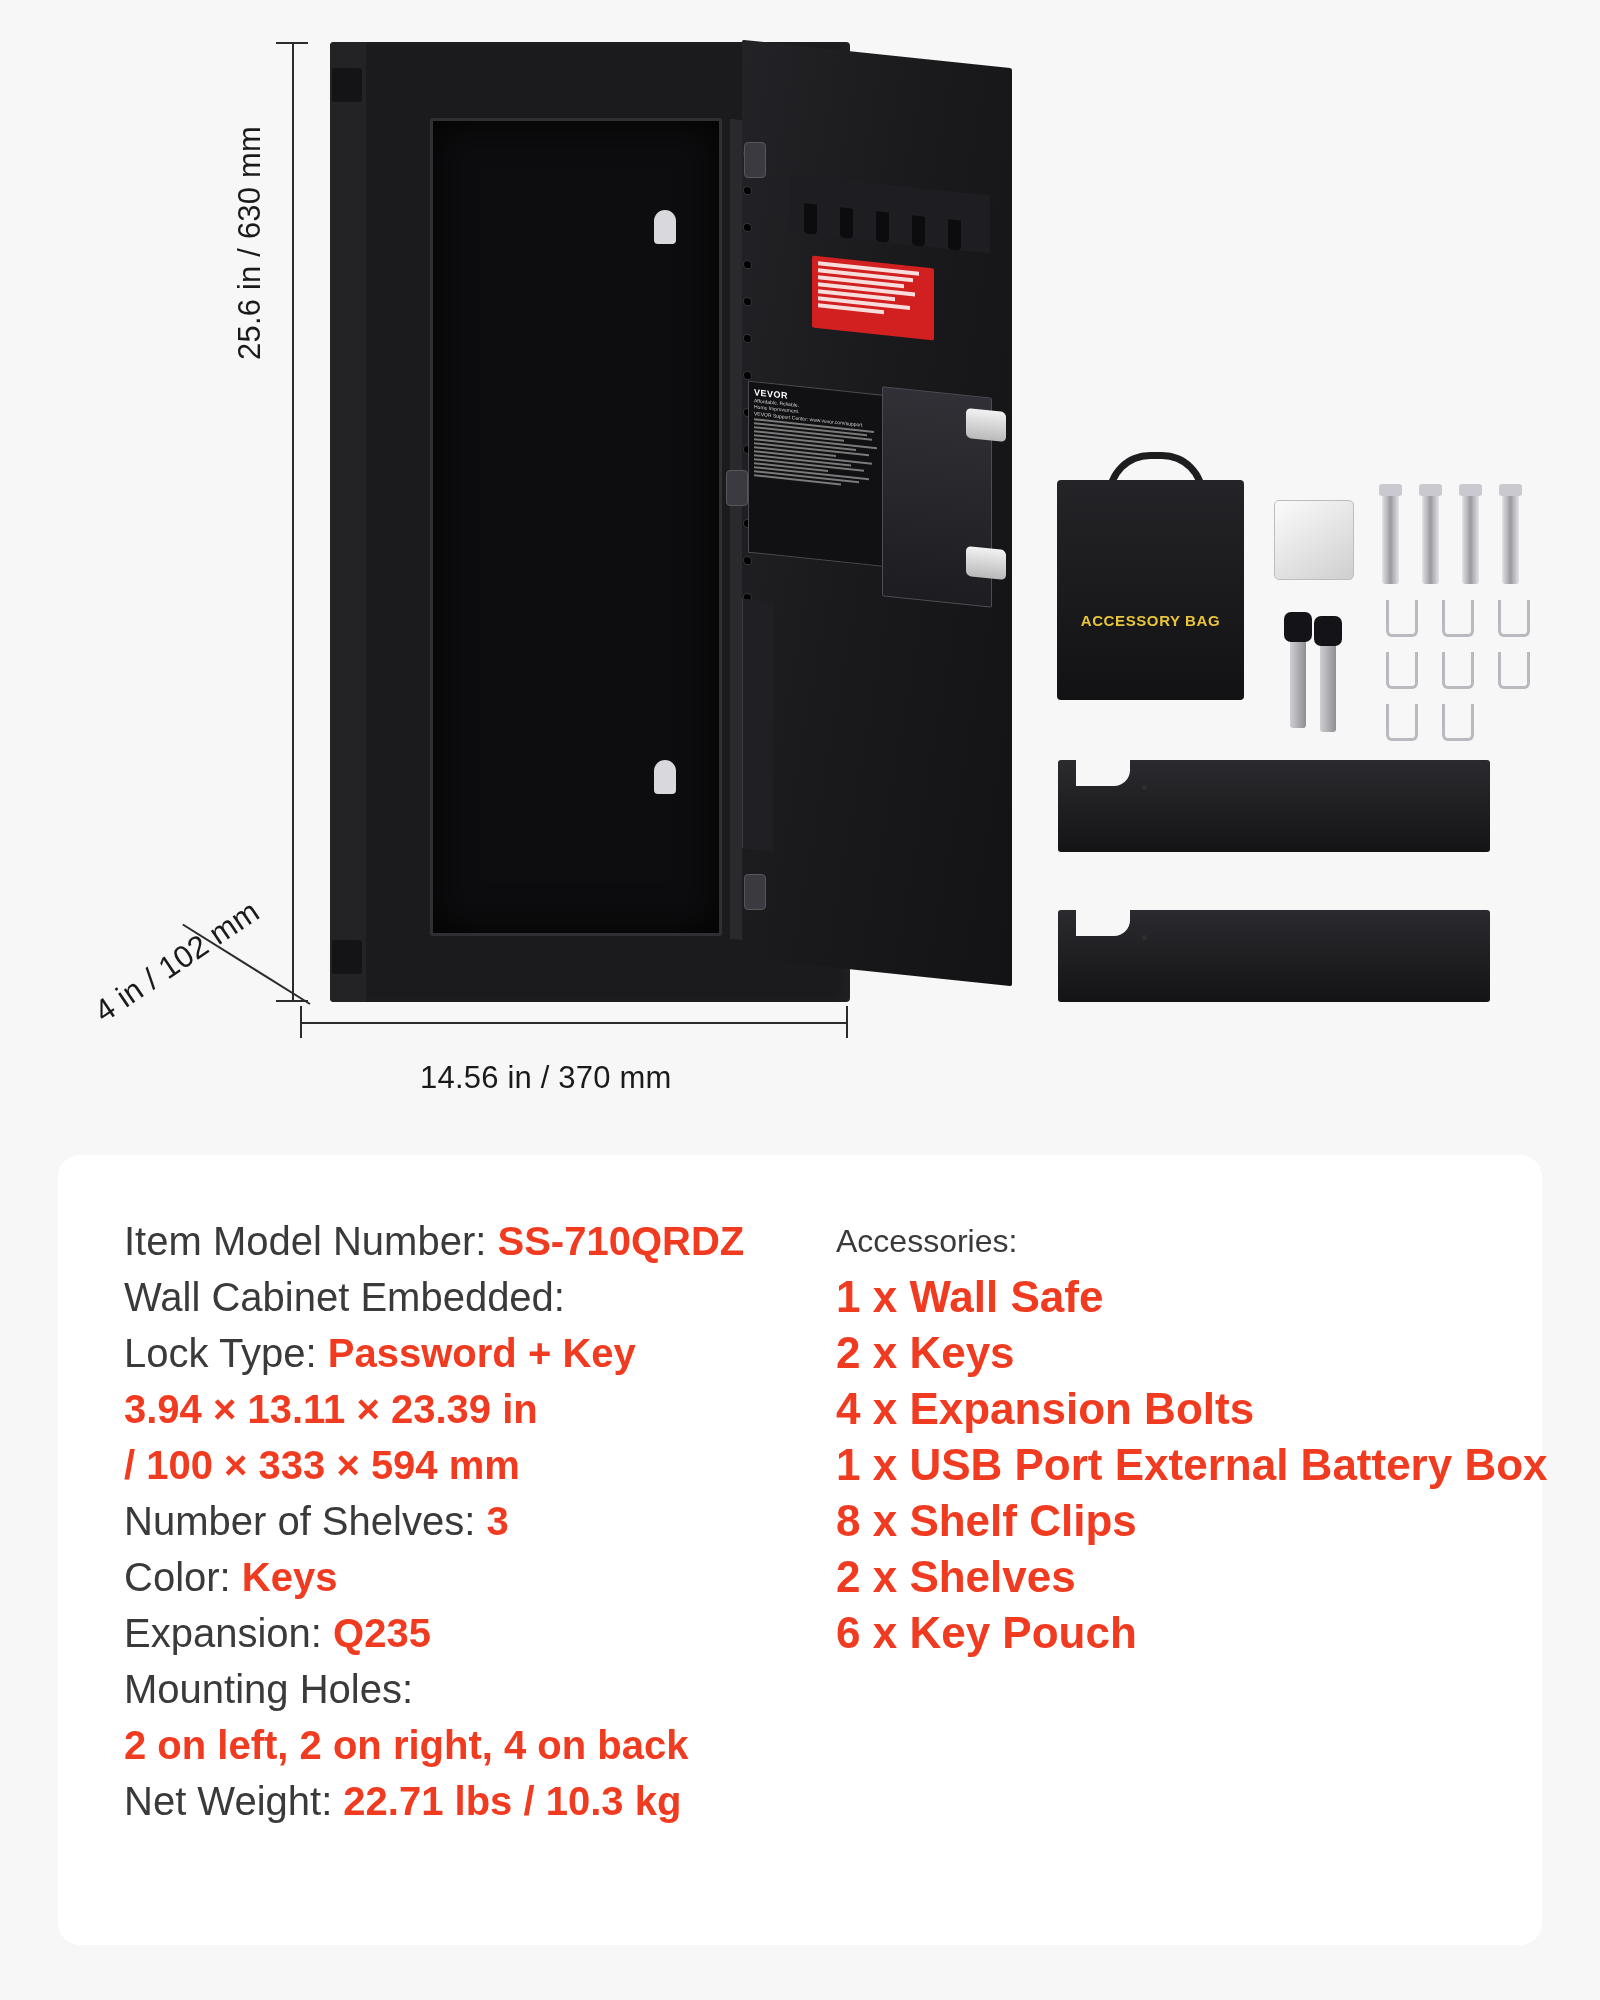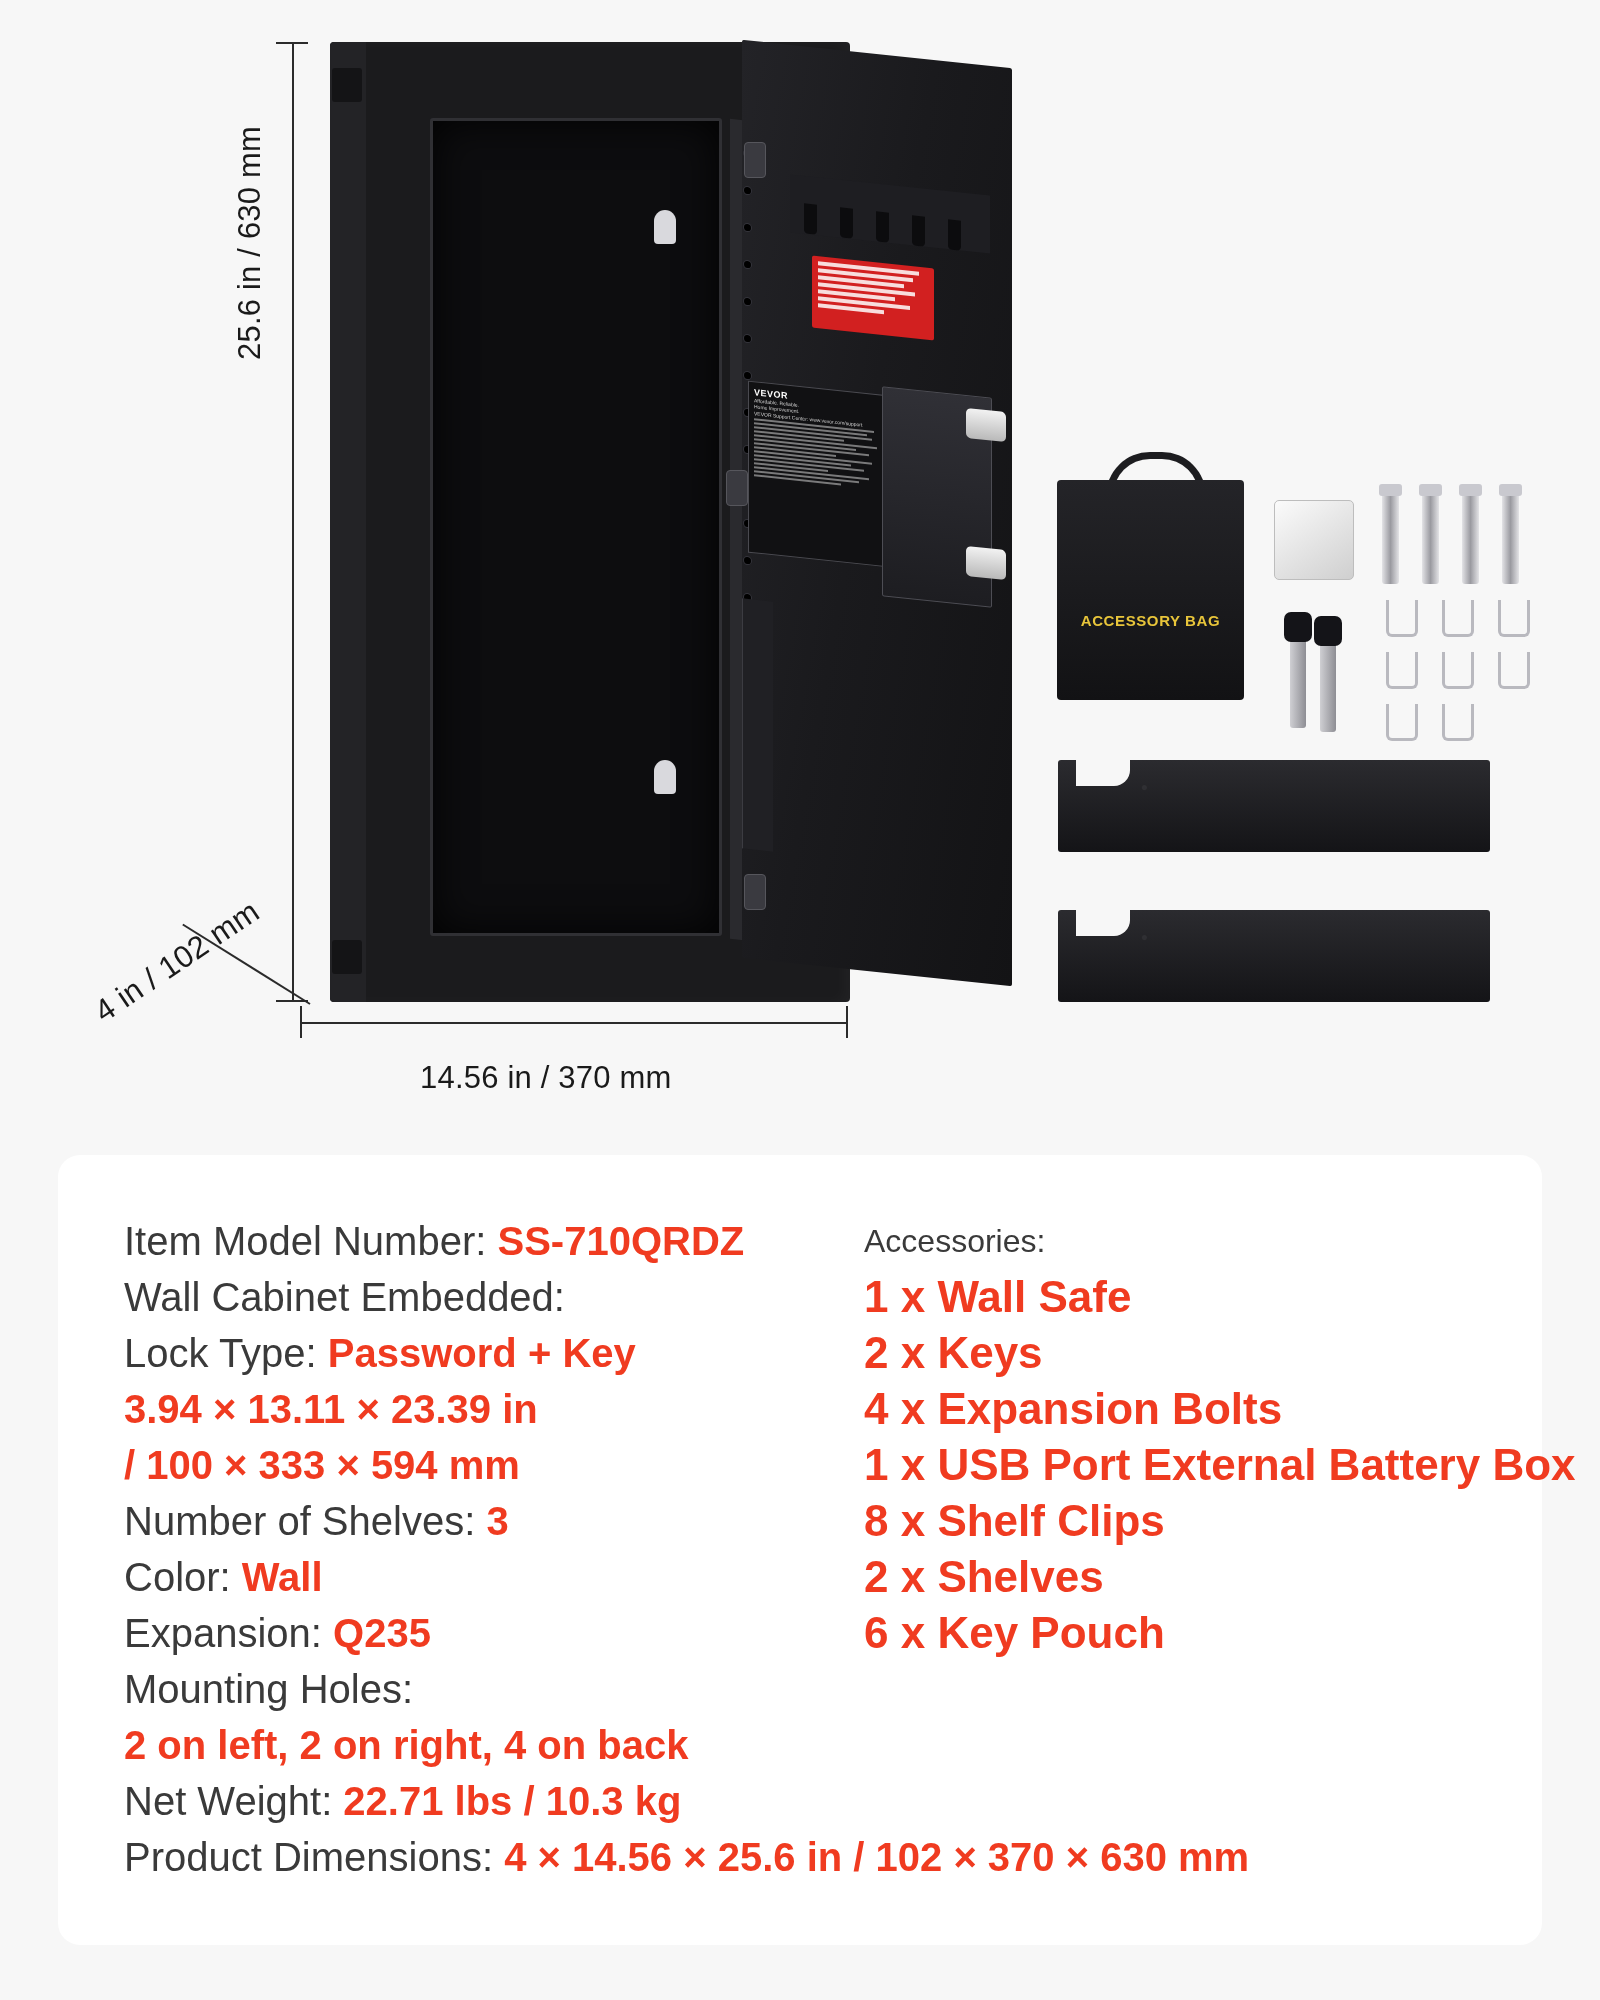--- a/index.html
+++ b/index.html
@@ -536,26 +536,25 @@
 <div id="spec-card">
   <div class="spec-cols">
 
     <div class="col-left">
       <div class="line"><span>Item Model Number: </span><span class="val">SS-710QRDZ</span></div>
       <div class="line"><span>Wall Cabinet Embedded:</span><span class="val"></span></div>
       <div class="line"><span>Lock Type: </span><span class="val">Password + Key</span></div>
       <div class="line"><span></span><span class="val">3.94 × 13.11 × 23.39 in</span></div>
       <div class="line"><span></span><span class="val">/ 100 × 333 × 594 mm</span></div>
       <div class="line"><span>Number of Shelves: </span><span class="val">3</span></div>
-      <div class="line"><span>Color: </span><span class="val">Wall</span></div>
+      <div class="line"><span>Color: </span><span class="val">Keys</span></div>
       <div class="line"><span>Expansion: </span><span class="val">Q235</span></div>
       <div class="line"><span>Mounting Holes:</span><span class="val"></span></div>
       <div class="line"><span></span><span class="val">2 on left, 2 on right, 4 on back</span></div>
       <div class="line"><span>Net Weight: </span><span class="val">22.71 lbs / 10.3 kg</span></div>
-      <div class="line"><span>Product Dimensions: </span><span class="val">4 × 14.56 × 25.6 in / 102 × 370 × 630 mm</span></div>
     </div>
 
     <div class="col-right">
       <div class="acc-head">Accessories:</div>
       <div class="acc-item">1 x Wall Safe</div>
       <div class="acc-item">2 x Keys</div>
       <div class="acc-item">4 x Expansion Bolts</div>
       <div class="acc-item">1 x USB Port External Battery Box</div>
       <div class="acc-item">8 x Shelf Clips</div>
       <div class="acc-item">2 x Shelves</div>

